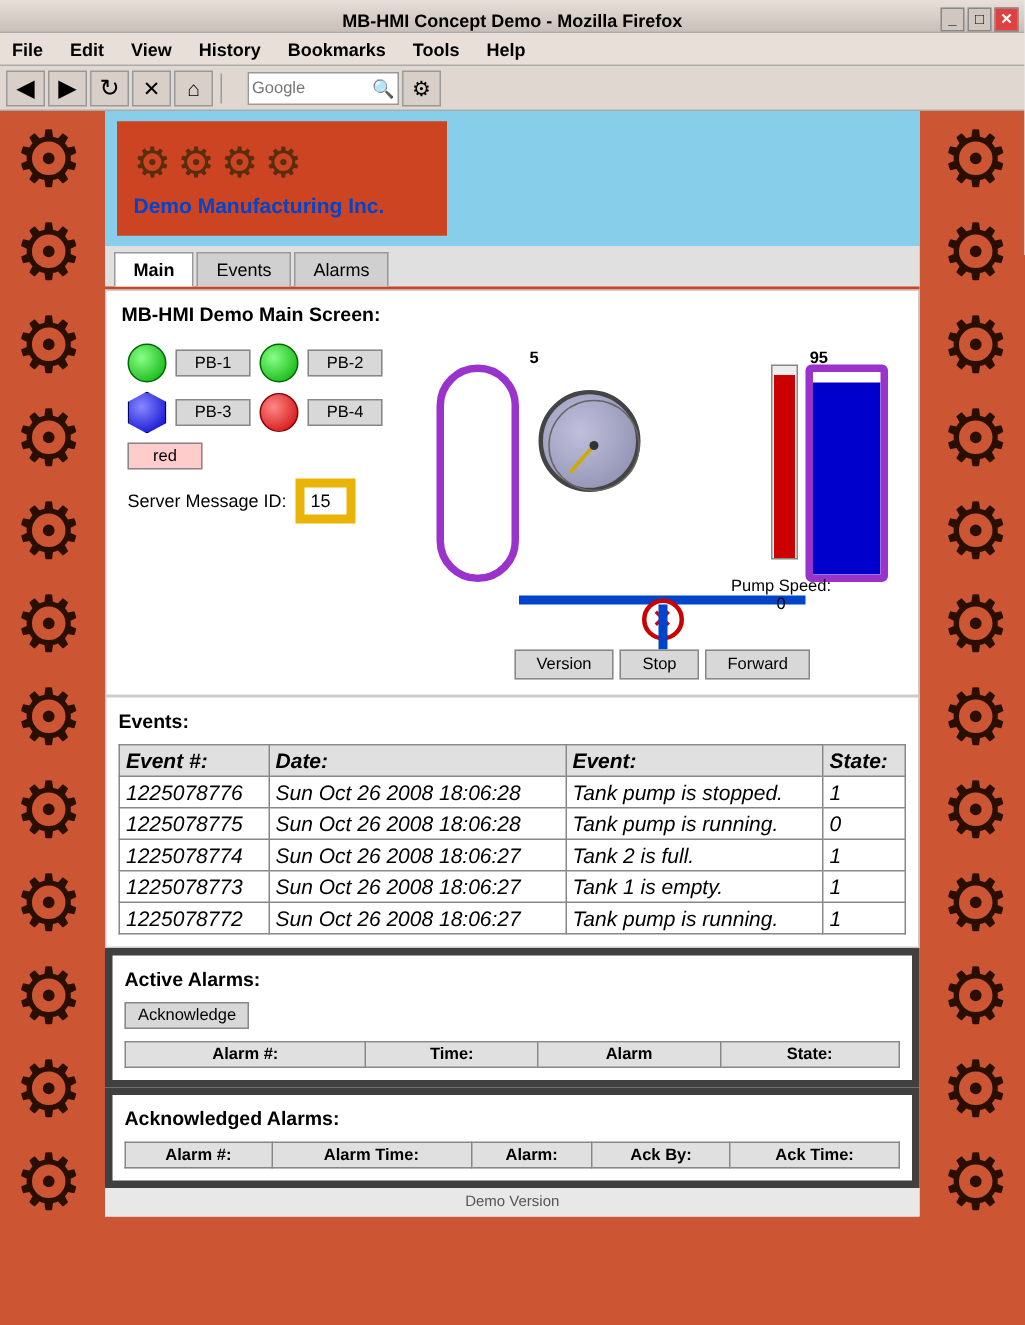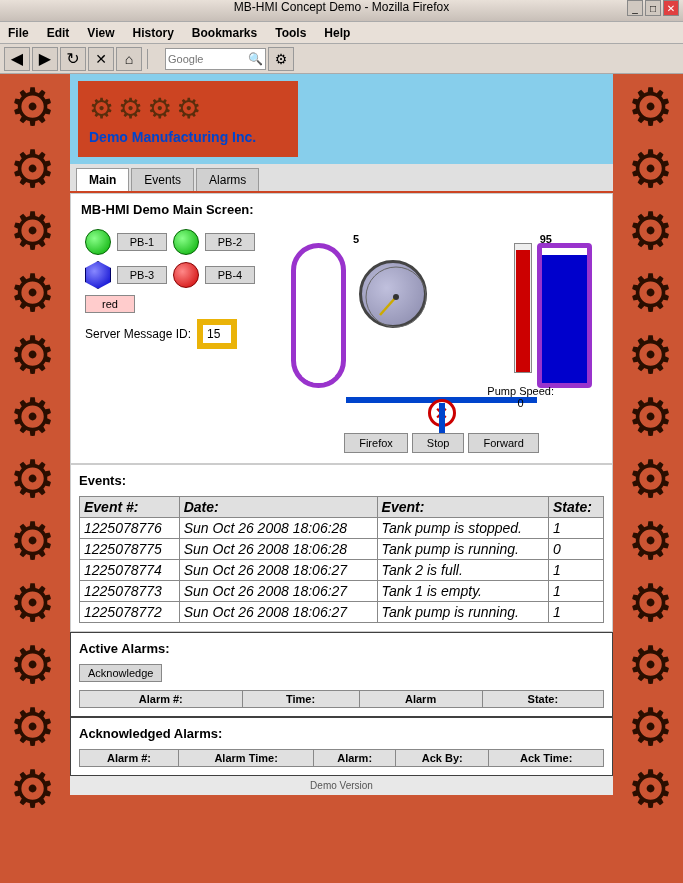--- a/index.html
+++ b/index.html
@@ -3,24 +3,24 @@
   <meta charset="utf-8">
   <style>
     * { margin: 0; padding: 0; box-sizing: border-box; }
     body { width: 683px; height: 883px; font-family: Arial, sans-serif; font-size: 12px; background: #d3d3d3; overflow: hidden; }
 
     
     .title-bar {
       background: linear-gradient(to bottom, #e8e0d8, #c8bfb8);
       height: 22px;
       display: flex;
-      align-items: flex-start;
+      align-items: flex-end;
       justify-content: center;
       font-size: 12px;
-      font-weight: normal;
+      font-weight: bold;
       color: #000;
       border-bottom: 1px solid #aaa;
       position: relative;
     }
     .title-bar .window-controls {
       position: absolute;
       right: 4px;
       display: flex;
       gap: 2px;
     }
@@ -271,21 +271,21 @@
       padding: 2px 4px;
       text-align: left;
     }
     .events-table th {
       background: #e0e0e0;
       font-weight: bold;
     }
 
     
     .alarms-section {
-      border: 1px solid #404040;
+      border: 5px solid #404040;
       margin: 0;
       padding: 8px;
     }
     .ack-btn {
       border: 1px solid #888;
       background: #d8d8d8;
       padding: 2px 8px;
       font-size: 11px;
       cursor: pointer;
       margin-bottom: 8px;
@@ -458,21 +458,21 @@
           <div style="position:absolute;right:48px;top:160px;font-size:11px;text-align:center;">
             <span>Pump Speed:</span><br>
             <span>0</span>
           </div>
 
           <div style="position:absolute;left:50%;bottom:28px;transform:translateX(-50%);width:28px;height:28px;border-radius:50%;background:white;border:3px solid #cc0000;display:flex;align-items:center;justify-content:center;color:#cc0000;font-size:16px;font-weight:bold;">✕</div>
 
           <div style="position:absolute;left:50%;bottom:22px;transform:translateX(-50%);width:6px;height:30px;background:#0044cc;"></div>
 
           <div style="position:absolute;bottom:2px;left:10px;right:10px;display:flex;justify-content:center;gap:4px;">
-            <button class="action-btn">Firefox</button>
+            <button class="action-btn">Version</button>
             <button class="action-btn">Stop</button>
             <button class="action-btn">Forward</button>
           </div>
         </div>
       </div>
     </div>
 
     <div class="events-section">
       <div class="section-title">Events:</div>
       <table class="events-table">

